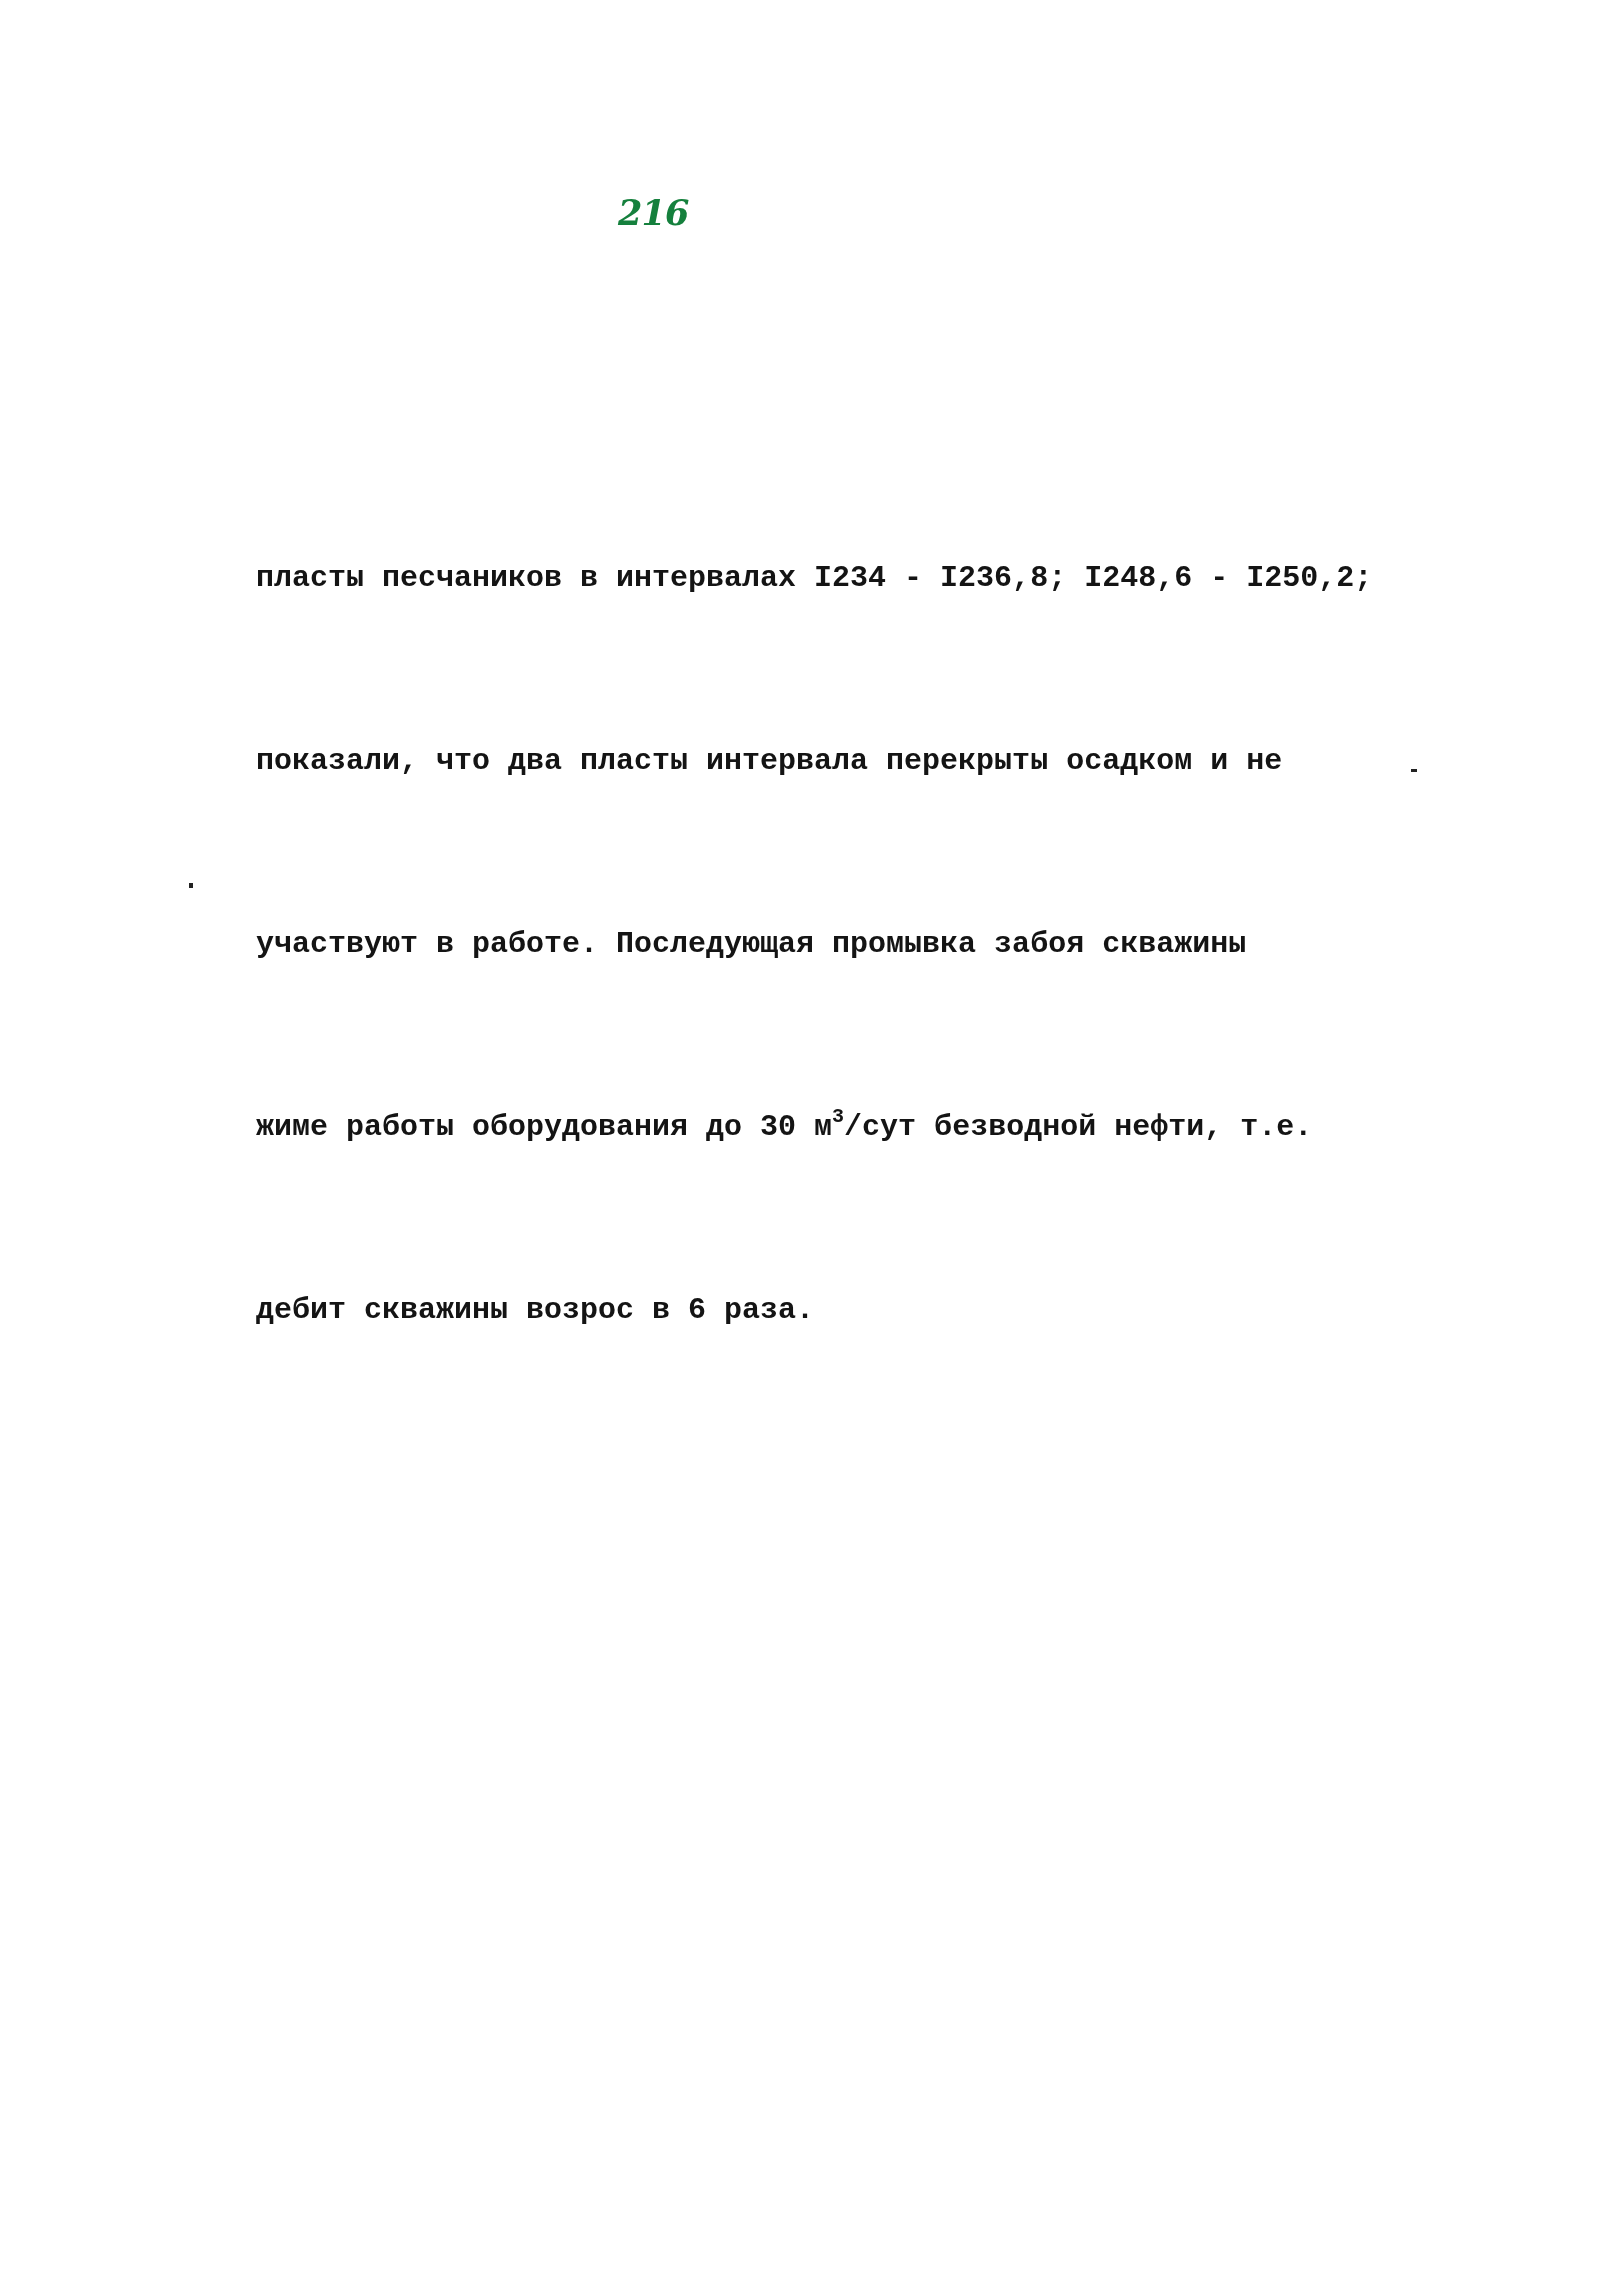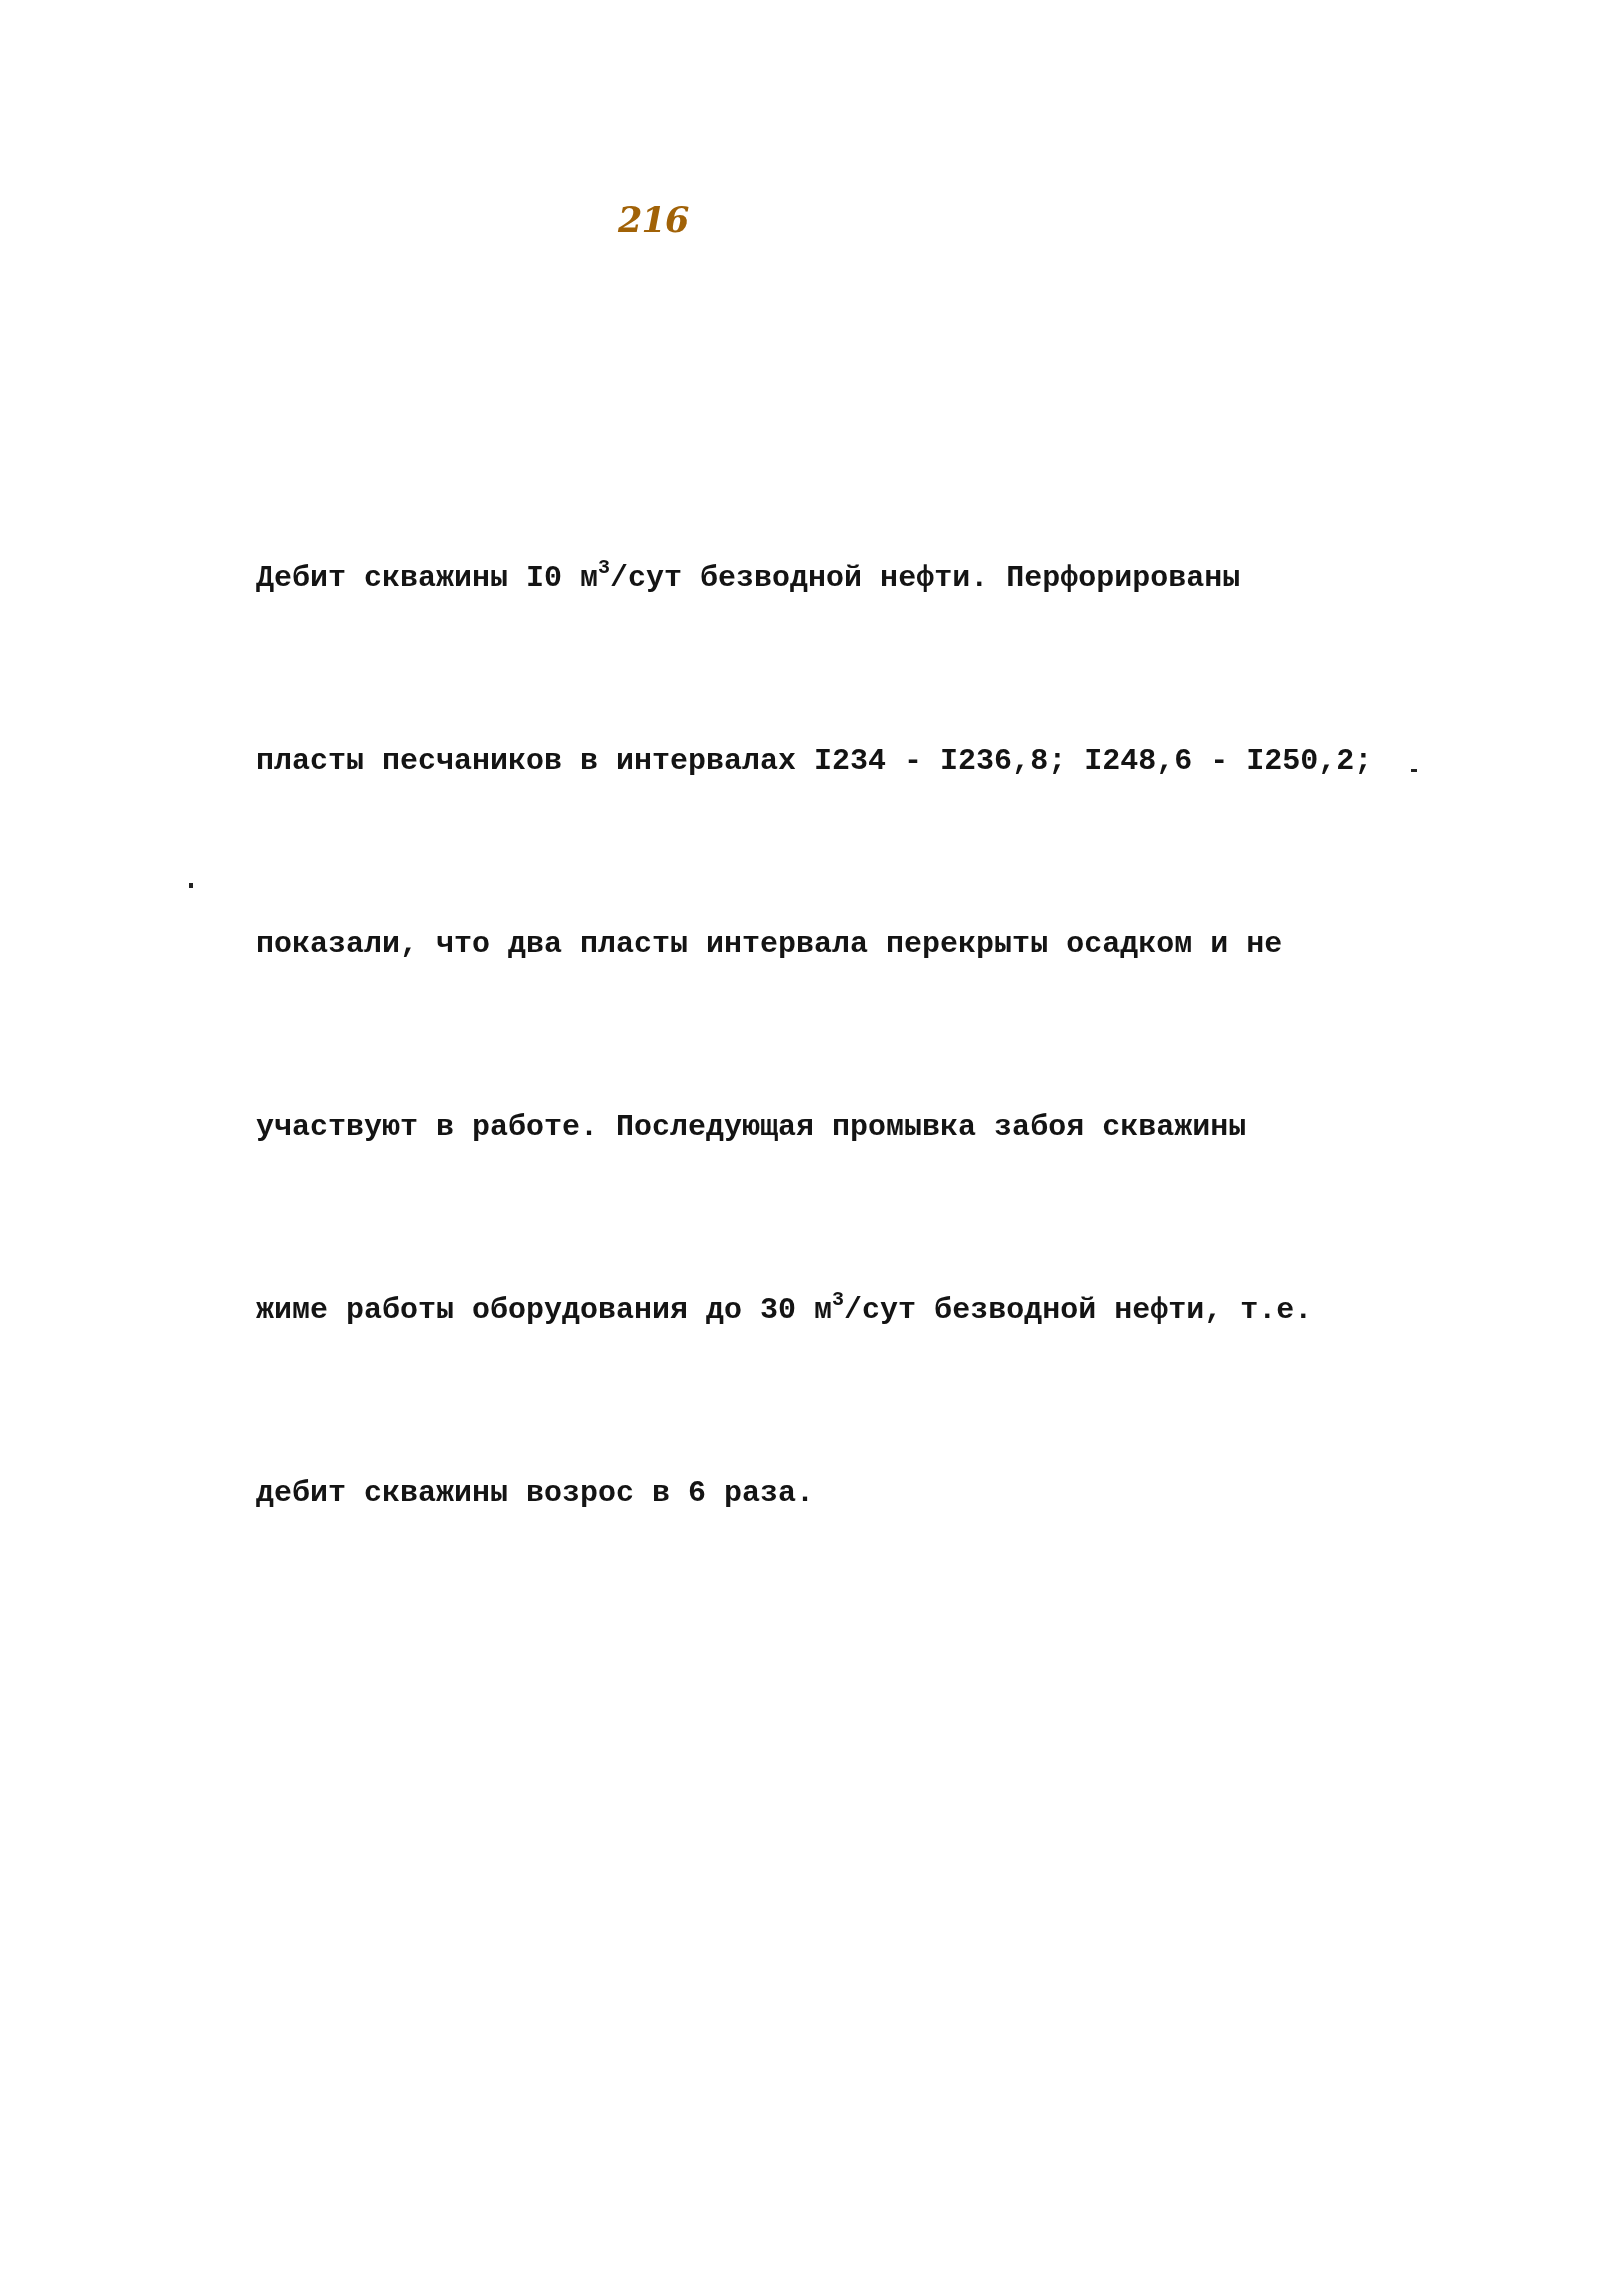--- a/index.html
+++ b/index.html
@@ -1,38 +1,37 @@
 <!DOCTYPE html>
 <html style="font-size:14.8px"><head>
 <meta charset="utf-8">
 <style>
   html, body { margin:0; padding:0; background:#ffffff; }
   body { width:1615px; height:2290px; position:relative; overflow:hidden; }
   .page-number {
-    position:absolute; left:618px; top:199px;
+    position:absolute; left:618px; top:192px;
     font-family:"DejaVu Serif", serif; font-style:italic; font-weight:bold;
-    font-size:35px; color:#a16207; letter-spacing:-0.9px;
+    font-size:35px; color:#15803d; letter-spacing:-0.9px;
   }
   .body-text {
     position:absolute; left:256px; top:426px; width:1200px;
     font-family:"Liberation Mono", monospace; font-weight:bold;
     font-size:30px; line-height:61px; color:#141414;
     white-space:pre;
   }
   .line { display:block; height:61px; }
   sup { font-size:20px; vertical-align:0; position:relative; top:-13px; }
   .mark { position:absolute; background:#222; }
 </style>
 </head>
 <body>
 
 <div class="page-number">216</div>
 
 <div class="body-text">
-  <span class="line"><span>Дебит скважины I0 м</span><sup>3</sup><span>/сут безводной нефти. Перфорированы</span></span>
   <span class="line"><span>пласты песчаников в интервалах I234 - I236,8; I248,6 - I250,2;</span></span>
   <span class="line"><span>показали, что два пласты интервала перекрыты осадком и не</span></span>
   <span class="line"><span>участвуют в работе. Последующая промывка забоя скважины</span></span>
   <span class="line"><span>жиме работы оборудования до 30 м</span><sup>3</sup><span>/сут безводной нефти, т.е.</span></span>
   <span class="line"><span>дебит скважины возрос в 6 раза.</span></span>
 </div>
 
 <div class="mark" style="left:189px;top:883px;width:3.7px;height:4.6px;"></div>
 <div class="mark" style="left:1411px;top:769px;width:5.5px;height:2.8px;"></div>
 

